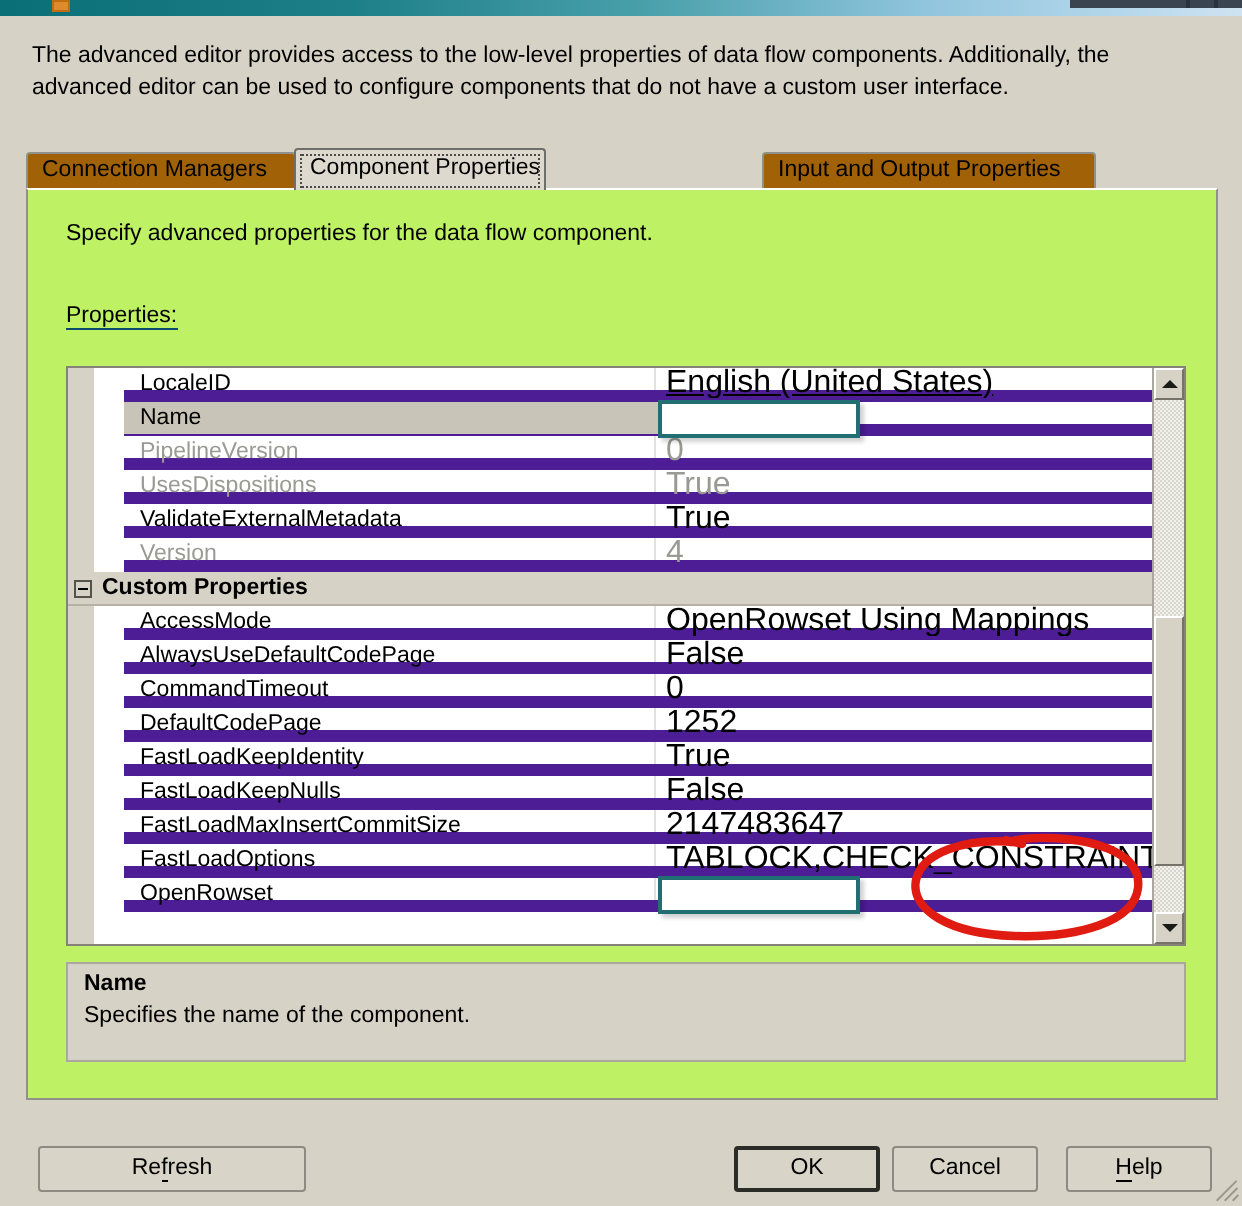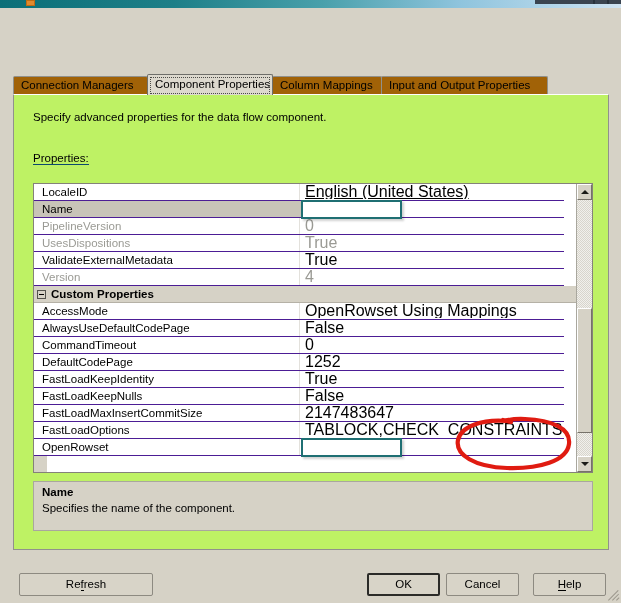--- a/index.html
+++ b/index.html
@@ -164,23 +164,23 @@
     left: 0; top: 0;
     width: 13px;
     height: 100%;
     background: #d6d2c6;
   }
 
   .grow {
     position: relative;
     height: 17px;
     box-sizing: border-box;
-    border-bottom: 1px solid #4c1d95;
+    border-bottom: 6px solid #4c1d95;
     background: #fff;
-    margin-left: 0;
+    margin-left: 28px;
     width: 530px;
   }
   .grow .gname {
     position: absolute;
     left: 8px; top: 1px;
     width: 253px;
     font-size: 11.5px;
     line-height: 15px;
     white-space: nowrap;
     overflow: hidden;
@@ -395,25 +395,25 @@
     <span class="titlebar-icon"></span>
     <span class="titlebar-btns">
       <i class="tb-b1"></i>
       <i class="tb-b2"></i>
       <i class="tb-b3"></i>
     </span>
   </div>
 
   <div class="dialog-body">
 
+    <div class="intro">The advanced editor provides access to the low-level properties of data flow components. Additionally, the advanced editor can be used to configure components that do not have a custom user interface.</div>
 
     <div class="tabstrip" id="tabstrip">
         <div class="tab" style="left: 0px; width: 135px;"><span>Connection Managers</span></div>
         <div class="tab selected" style="left: 134px; width: 126px;"><span>Component Properties</span><span class="focusrect"></span></div>
-        <div class="tab" style="left: 259px; width: 110px;"><span>Column Mappings</span></div>
         <div class="tab" style="left: 368px; width: 167px;"><span>Input and Output Properties</span></div>
       </div>
 
     <div class="tabpage">
 
       <div class="page-hint">Specify advanced properties for the data flow component.</div>
 
       <div class="props-label"><u>Properties:</u></div>
 
       <div class="grid-frame">

